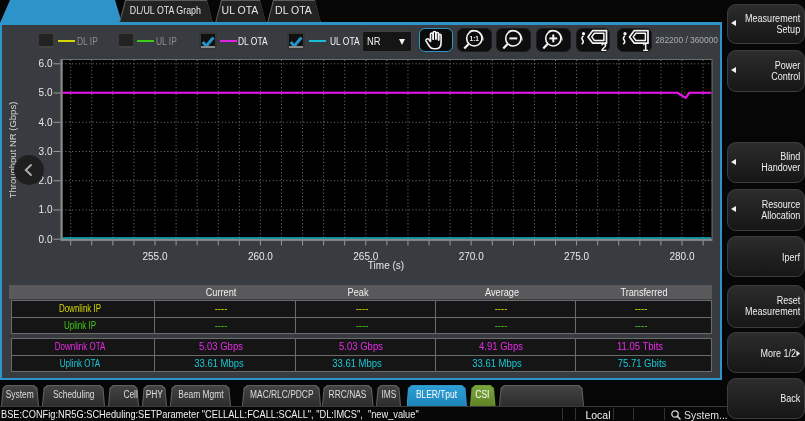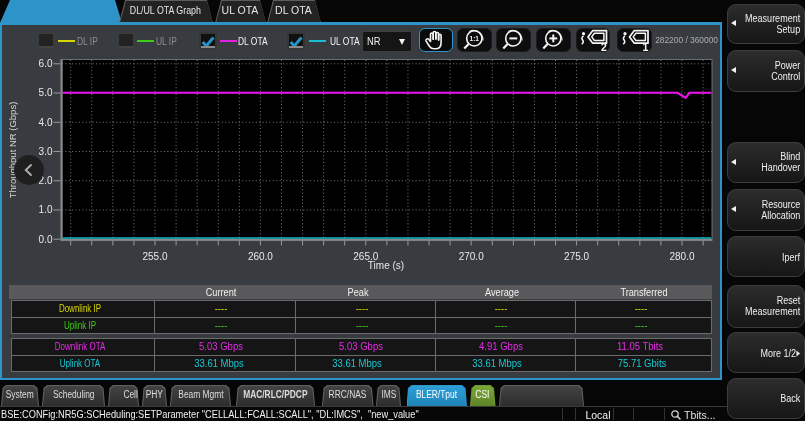--- a/index.html
+++ b/index.html
@@ -355,21 +355,21 @@
       <div class="btab" style="left:142px; width:25px;">
         <div class="shape" style="background:#5f5f5f; clip-path:polygon(0 100%, 1.5px 3px, 5px 0, calc(100% - 5px) 0, calc(100% - 1.5px) 3px, 100% 100%);"></div>
         <div class="inner" style="background:linear-gradient(#434343,#2d2d2d); clip-path:polygon(0 100%, 1.5px 3px, 5px 0, calc(100% - 5px) 0, calc(100% - 1.5px) 3px, 100% 100%);"></div>
         <div class="lbl" style="color:#dcdcdc;"><span>PHY</span></div>
       </div>
       <div class="btab" style="left:170px; width:61px;">
         <div class="shape" style="background:#5f5f5f; clip-path:polygon(0 100%, 1.5px 3px, 5px 0, calc(100% - 5px) 0, calc(100% - 1.5px) 3px, 100% 100%);"></div>
         <div class="inner" style="background:linear-gradient(#434343,#2d2d2d); clip-path:polygon(0 100%, 1.5px 3px, 5px 0, calc(100% - 5px) 0, calc(100% - 1.5px) 3px, 100% 100%);"></div>
         <div class="lbl" style="color:#dcdcdc;"><span>Beam Mgmt</span></div>
       </div>
-      <div class="btab" style="left:236px; width:79px;font-weight:bold;">
+      <div class="btab" style="left:242px; width:79px;">
         <div class="shape" style="background:#5f5f5f; clip-path:polygon(0 100%, 1.5px 3px, 5px 0, calc(100% - 5px) 0, calc(100% - 1.5px) 3px, 100% 100%);"></div>
         <div class="inner" style="background:linear-gradient(#434343,#2d2d2d); clip-path:polygon(0 100%, 1.5px 3px, 5px 0, calc(100% - 5px) 0, calc(100% - 1.5px) 3px, 100% 100%);"></div>
         <div class="lbl" style="color:#dcdcdc;"><span>MAC/RLC/PDCP</span></div>
       </div>
       <div class="btab" style="left:322px; width:51.5px;">
         <div class="shape" style="background:#5f5f5f; clip-path:polygon(0 100%, 1.5px 3px, 5px 0, calc(100% - 5px) 0, calc(100% - 1.5px) 3px, 100% 100%);"></div>
         <div class="inner" style="background:linear-gradient(#434343,#2d2d2d); clip-path:polygon(0 100%, 1.5px 3px, 5px 0, calc(100% - 5px) 0, calc(100% - 1.5px) 3px, 100% 100%);"></div>
         <div class="lbl" style="color:#dcdcdc;"><span>RRC/NAS</span></div>
       </div>
       <div class="btab" style="left:376px; width:25px;">
@@ -399,21 +399,21 @@
   <div class="sep" style="left:562px;"></div>
   <div class="sep" style="left:575px;"></div>
   <div class="abs" style="left:576px; top:1.5px; width:44px; text-align:center; font-size:10.5px; color:#f2f2f2;">Local</div>
   <div class="sep" style="left:613px;"></div>
   <div class="sep" style="left:633px;"></div>
   <div class="sep" style="left:664px;"></div>
   <svg class="abs" style="left:670px; top:2px;" width="12" height="12" viewBox="0 0 12 12">
     <circle cx="5" cy="5" r="3.2" fill="none" stroke="#cfcfcf" stroke-width="1.3"></circle>
     <line x1="7.4" y1="7.4" x2="10.5" y2="10.5" stroke="#cfcfcf" stroke-width="1.5"></line>
   </svg>
-  <div class="abs" style="left:684px; top:1.5px; font-size:10.5px; color:#e0e0e0;">Tbits...</div>
+  <div class="abs" style="left:684px; top:1.5px; font-size:10.5px; color:#e0e0e0;">System...</div>
 </div>
 
 <div id="sidebar">
       <div class="sbtn" style="top:3.5px; height:40.5px;">
         <div class="arrowL"></div>
         <div class="txt">Measurement<br>Setup</div>
       </div>
       <div class="sbtn" style="top:49.5px; height:42px;">
         <div class="arrowL"></div>
         <div class="txt">Power<br>Control</div>

